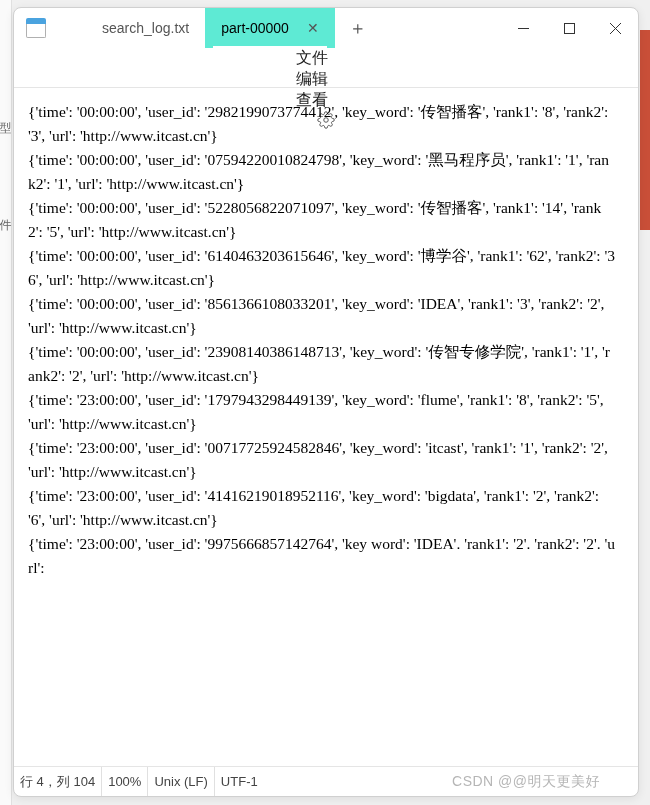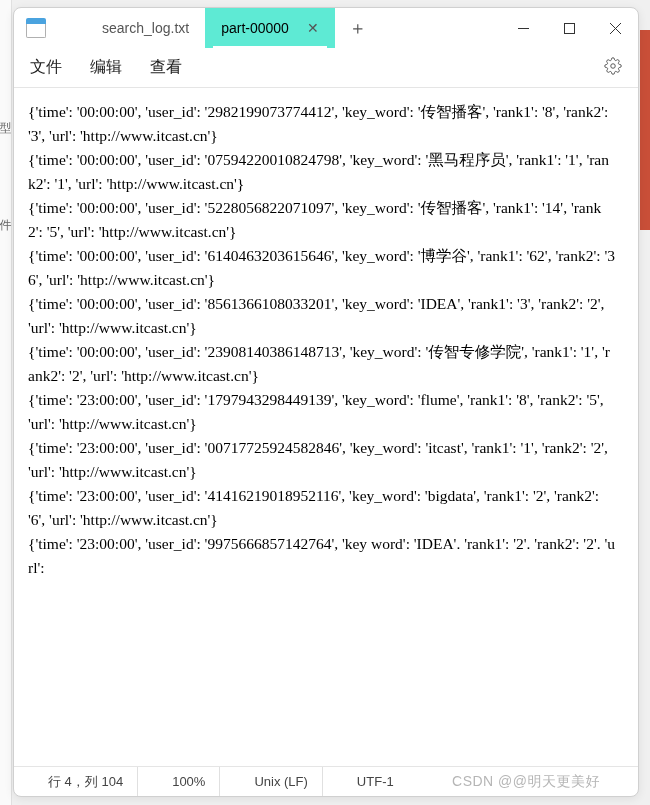--- a/index.html
+++ b/index.html
@@ -91,20 +91,21 @@
       color: #333;
       cursor: pointer;
     }
     .win-btn svg { width: 11px; height: 11px; stroke: #333; fill: none; stroke-width: 1; }
     .menubar {
       height: 40px;
       display: flex;
       align-items: center;
       padding: 0 16px;
       border-bottom: 1px solid #e5e5e5;
+      flex-direction: column;
     }
     .menu-item {
       font-size: 16px;
       color: #222;
       margin-right: 28px;
       cursor: pointer;
     }
     .menu-spacer { flex: 1; }
     .settings-icon svg { width: 18px; height: 18px; stroke: #555; fill: none; stroke-width: 1.3; }
     .content {
@@ -120,26 +121,25 @@
     }
     .statusbar {
       height: 30px;
       border-top: 1px solid #e5e5e5;
       display: flex;
       align-items: center;
       font-size: 13px;
       color: #444;
     }
     .status-seg {
-      padding: 0 14px;
+      padding: 0 6px;
       border-right: 1px solid #e0e0e0;
       height: 100%;
       display: flex;
       align-items: center;
-      margin-left: 20px;
     }
     .status-seg:last-child { border-right: none; }
     .status-spacer { flex: 1; }
     .edge-sliver-left {
       position: absolute; left: 0; top: 0; width: 12px; height: 100%;
       background: #fafafa; border-right: 1px solid #e0e0e0;
       display: flex; flex-direction: column; align-items: center;
       font-size: 12px; color: #666; padding-top: 40px;
     }
     .edge-sliver-left span { margin-top: 80px; }

